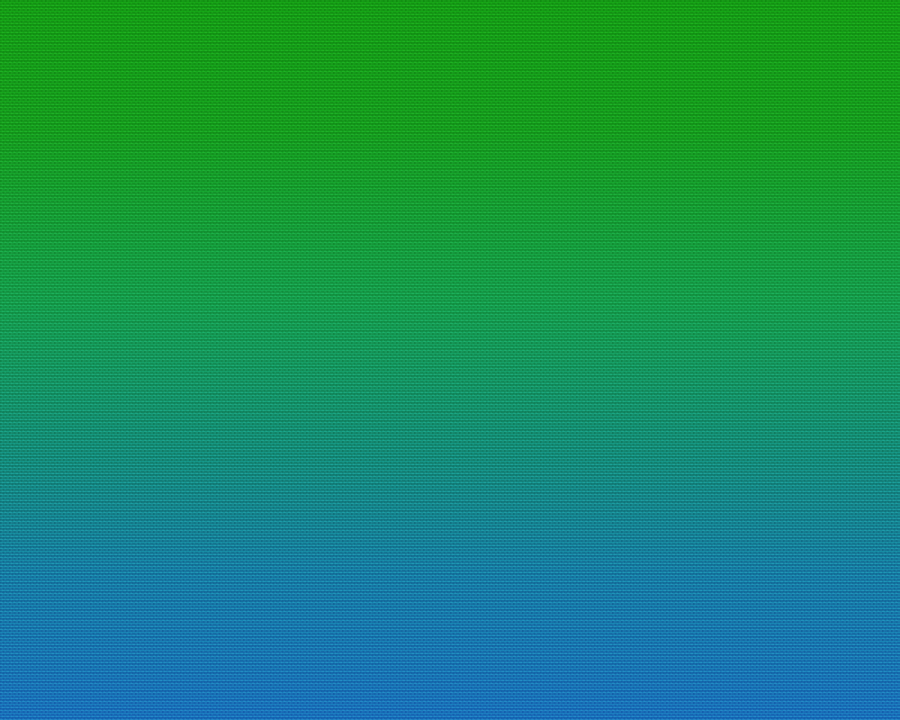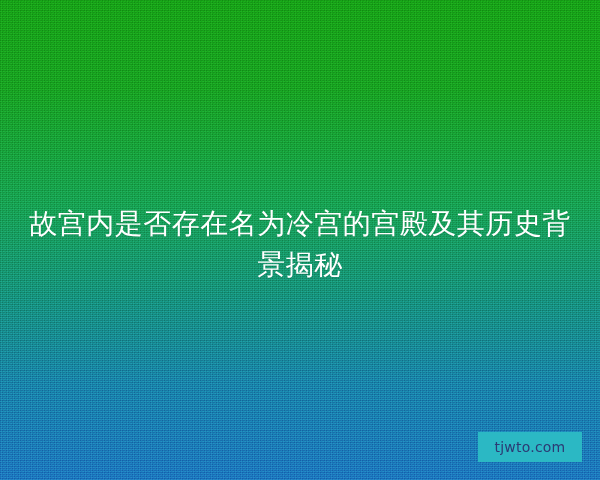--- a/index.html
+++ b/index.html
@@ -83,19 +83,15 @@
   }
 </style>
 </head>
 <body>
 
 <div id="poster">
 
   <div id="noise"></div>
   <div id="noise2"></div>
 
-  <h1 id="title">故宫内是否存在名为冷宫的宫殿及其历史背景揭秘</h1>
 
-  <div id="watermark">
-    <span>tjwto.com</span>
-  </div>
 
 </div>
 
 </body></html>

